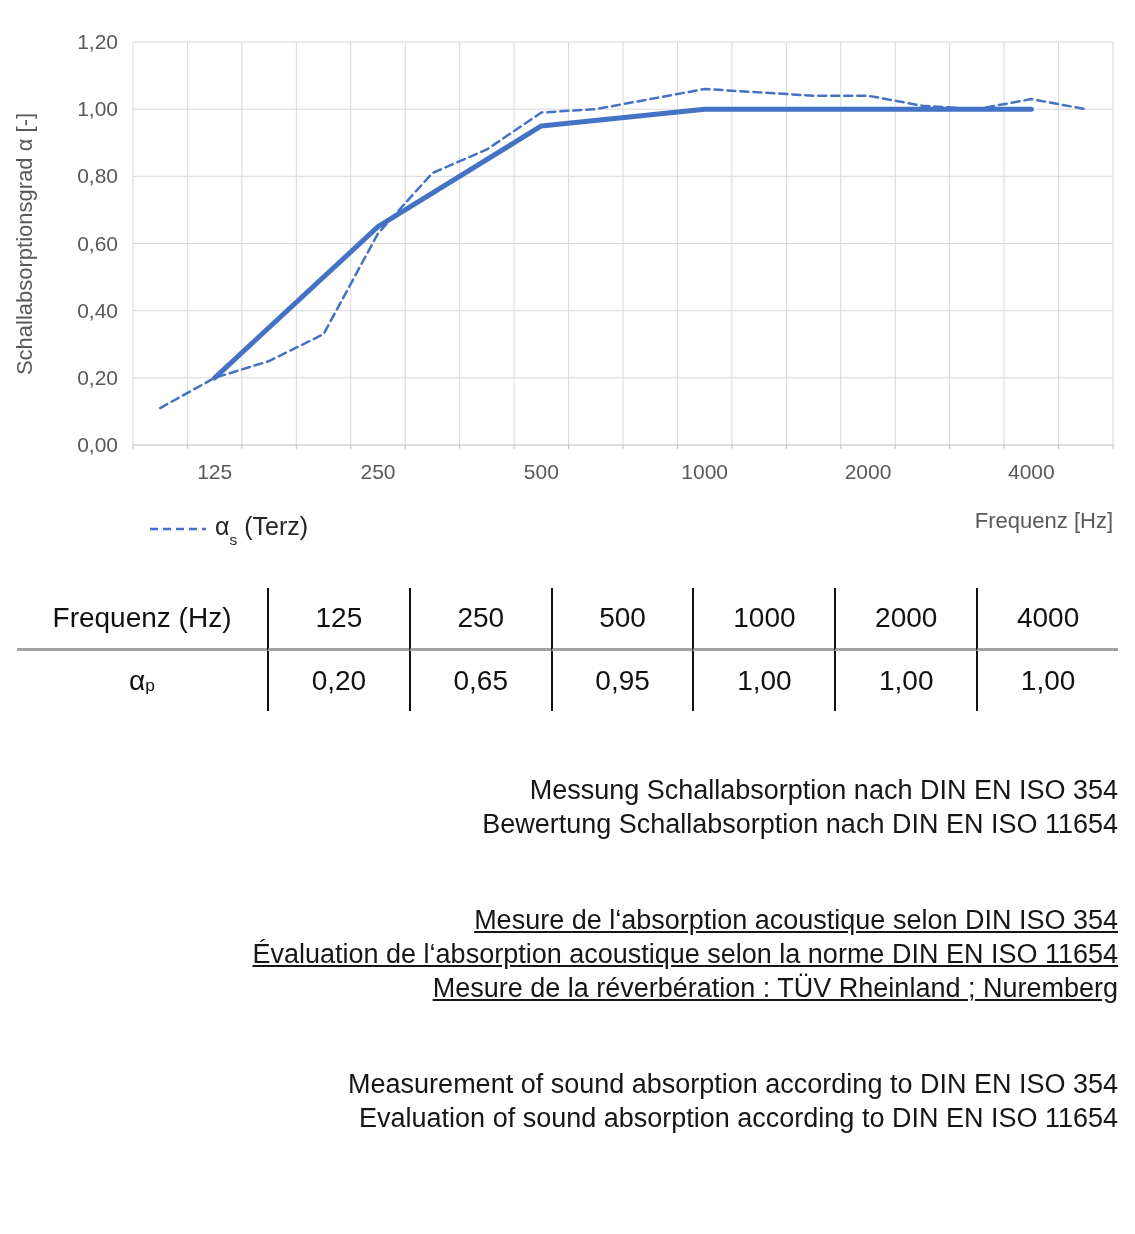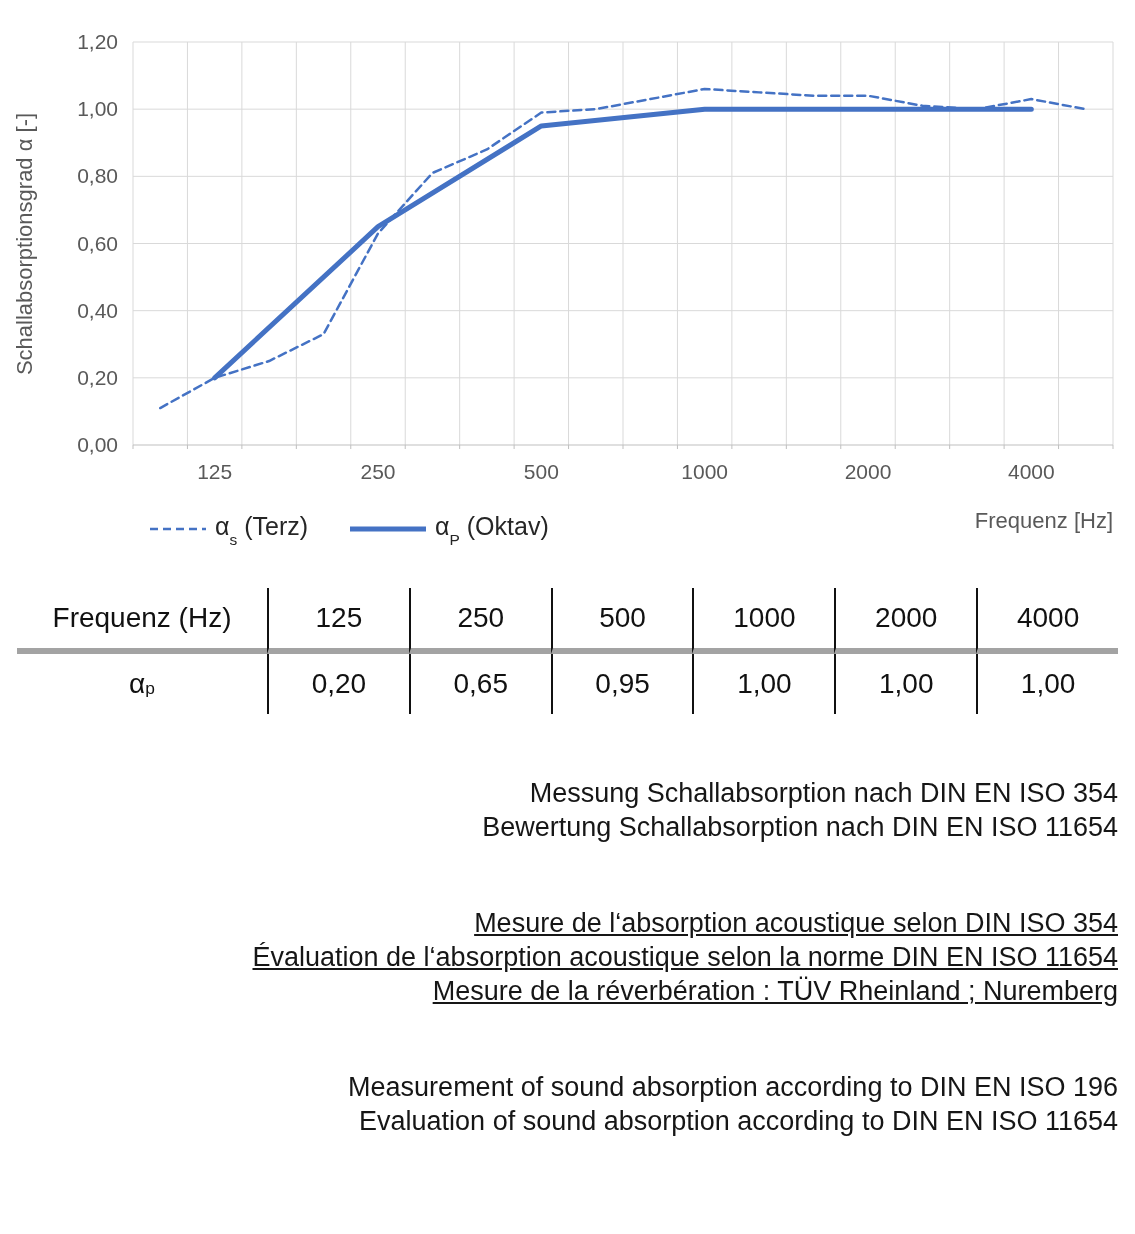--- a/index.html
+++ b/index.html
@@ -9,21 +9,21 @@
   }
   .chart-block{position:relative;width:1135px;height:560px;}
   #chart-svg{position:absolute;left:0;top:0;}
   #chart-svg text{font-family:"Liberation Sans", sans-serif;}
   .legend{position:absolute;left:150px;top:512px;display:flex;align-items:center;gap:42px;
           color:#262626;font-size:25px;}
   .legend-item{display:flex;align-items:center;gap:9px;}
   .legend-item sub{font-size:0.62em;position:relative;top:0.25em;}
   .alpha-table{margin:28px 17px 0 17px;display:grid;grid-template-columns:250px repeat(6,1fr);}
   .cell{display:flex;align-items:center;justify-content:center;font-size:28px;color:#111;}
-  .cell.hdr{height:60px;border-bottom:6px solid #a3a3a3;}
+  .cell.hdr{height:60px;border-bottom:3px solid #a3a3a3;}
   .cell.dat{height:60px;}
   .cell.vline{border-left:2px solid #111;}
   .cell sub{font-size:0.62em;position:relative;top:0.28em;}
   .note{margin:0 17px;text-align:right;font-size:27px;line-height:34px;color:#161616;}
   .note-de{margin-top:62px;text-align:right;}
   .note-fr{margin-top:62px;text-decoration:underline;}
   .note-en{margin-top:62px;}
 </style>
 </head>
 <body>
@@ -94,26 +94,20 @@
       <polyline points="214.66666666666666,377.8333333333333 378,226.70833333333331 541.3333333333333,125.95833333333337 704.6666666666666,109.16666666666663 868,109.16666666666663 1031.3333333333333,109.16666666666663" fill="none" stroke="#4472C4" stroke-width="5" stroke-linejoin="round" stroke-linecap="round"></polyline>
     </svg>
 
   <div class="legend">
     <div class="legend-item">
       <svg width="56" height="8">
         <line x1="0" y1="4" x2="56" y2="4" stroke-width="2.5" stroke-dasharray="8 5" stroke="#4472C4"></line>
       </svg>
       <span><span>α</span><sub>s</sub><span> (Terz)</span></span>
     </div>
-    <div class="legend-item">
-      <svg width="76" height="8">
-        <line x1="0" y1="4" x2="76" y2="4" stroke-width="5" stroke="#4472C4"></line>
-      </svg>
-      <span><span>α</span><sub>P</sub><span> (Oktav)</span></span>
-    </div>
   </div>
 </div>
 
 <div class="alpha-table">
   <div class="cell hdr">Frequenz (Hz)</div>
   <div class="cell hdr vline">125</div>
   <div class="cell hdr vline">250</div>
   <div class="cell hdr vline">500</div>
   <div class="cell hdr vline">1000</div>
   <div class="cell hdr vline">2000</div>
@@ -136,15 +130,15 @@
   <div class="note-line">Bewertung Schallabsorption nach DIN EN ISO 11654</div>
 </div>
 
 <div class="note note-fr">
   <div class="note-line">Mesure de l‘absorption acoustique selon DIN ISO 354</div>
   <div class="note-line">Évaluation de l‘absorption acoustique selon la norme DIN EN ISO 11654</div>
   <div class="note-line">Mesure de la réverbération : TÜV Rheinland ; Nuremberg</div>
 </div>
 
 <div class="note note-en">
-  <div class="note-line">Measurement of sound absorption according to DIN EN ISO 196</div>
+  <div class="note-line">Measurement of sound absorption according to DIN EN ISO 354</div>
   <div class="note-line">Evaluation of sound absorption according to DIN EN ISO 11654</div>
 </div>
 
 </body></html>

